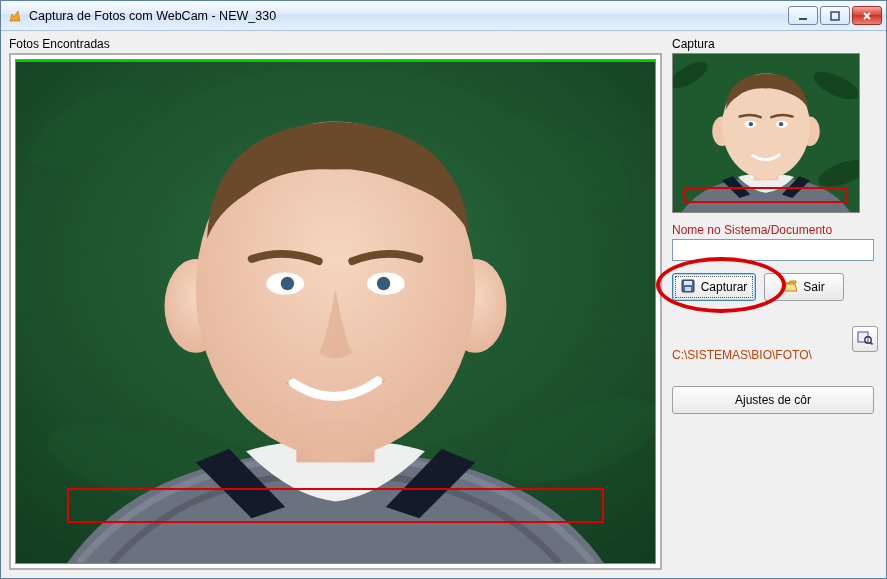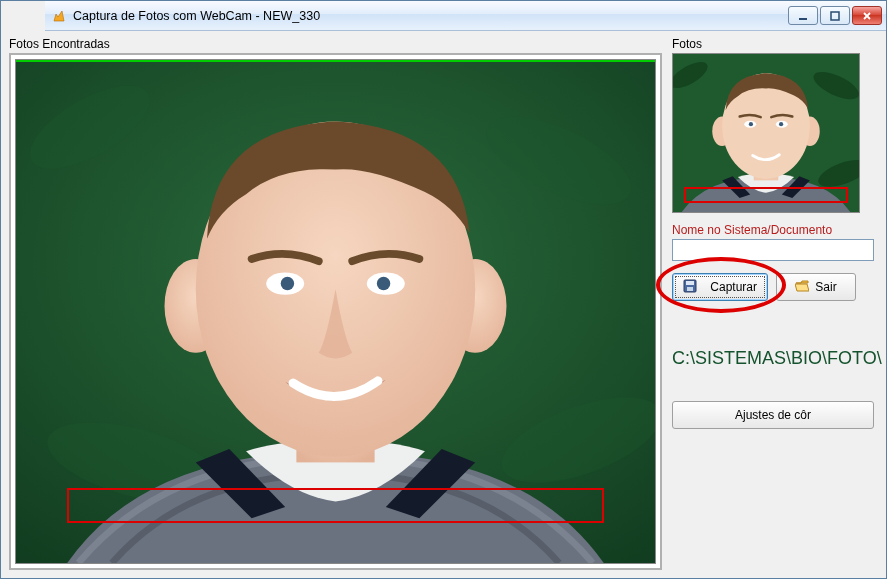--- a/index.html
+++ b/index.html
@@ -20,21 +20,20 @@
     display: flex;
     flex-direction: column;
   }
   .titlebar {
     height: 30px;
     background: linear-gradient(#f8fbff, #e2edfb 45%, #d1e3f8 46%, #e7f1fc);
     border-bottom: 1px solid #aac0d8;
     display: flex;
     align-items: center;
     padding: 0 4px 0 6px;
-    margin-left: 44px;
   }
   .titlebar .app-icon {
     width: 16px; height: 16px; margin-right: 6px;
     display:flex;align-items:center;justify-content:center;
   }
   .titlebar .title {
     flex: 1;
     color: #000;
     font-size: 12.5px;
   }
@@ -141,21 +140,21 @@
     border:1px solid #3c7fb1;
     box-shadow: inset 0 0 0 1px #a5d5ff;
     outline:1px dotted #555;
     outline-offset:-4px;
   }
   .win-btn.wide{width:202px;justify-content:center;}
   .path-row{
     display:flex;gap:6px;margin-top:14px;align-items:center;
   }
   .path-text{
-    font-size:18px;color:#14532d;flex:1;margin-top:33px;
+    font-size:12px;color:#c2410c;flex:1;margin-top:33px;
   }
   .small-icon-btn{
     width:26px;height:26px;
     border:1px solid #9f9f9f;border-radius:3px;
     background:linear-gradient(#fefefe,#e8e8e8);
     display:flex;align-items:center;justify-content:center;cursor:pointer;
   }
   .annot-circle{
     position:absolute;
     border:4px solid #d00;
@@ -252,21 +251,21 @@
 
             <path d="M 255 288 Q 300 322 345 286 Q 320 300 300 300 Q 280 300 255 288 Z" fill="#b46a5a"></path>
             <path d="M 262 289 Q 300 314 338 287" fill="none" stroke="#fff" stroke-width="8" stroke-linecap="round"></path>
           </svg>
           <div class="detect-rect-large"></div>
         </div>
       </div>
     </div>
 
     <div class="right-col" style="position:relative;">
-      <div class="section-label">Fotos</div>
+      <div class="section-label">Captura</div>
       <div class="thumb-outer">
         <svg class="face-small" viewBox="0 0 600 450" preserveAspectRatio="xMidYMid slice">
           <rect width="600" height="450" fill="#1e5a2e"></rect>
           <g>
             <ellipse cx="80" cy="60" rx="60" ry="25" fill="#14451f" transform="rotate(-30 80 60)"></ellipse>
             <ellipse cx="500" cy="90" rx="70" ry="28" fill="#14451f" transform="rotate(25 500 90)"></ellipse>
             <ellipse cx="520" cy="340" rx="75" ry="30" fill="#14451f" transform="rotate(-20 520 340)"></ellipse>
           </g>
           <path d="M 60 450 Q 130 350 300 350 Q 470 350 540 450 Z" fill="#6a7280"></path>
           <path d="M 220 350 Q 260 390 300 395 Q 340 390 380 350 Q 350 340 300 340 Q 250 340 220 350 Z" fill="#eef0f0"></path>
@@ -285,21 +284,21 @@
           <circle cx="343" cy="200" r="6" fill="#3a5a7a"></circle>
           <path d="M 262 289 Q 300 314 338 287" fill="none" stroke="#fff" stroke-width="8" stroke-linecap="round"></path>
         </svg>
         <div class="detect-rect-small"></div>
       </div>
 
       <div class="field-label">Nome no Sistema/Documento</div>
       <input class="text-input" value="" style="">
 
       <div class="btn-row" style="position:relative;">
-        <button class="win-btn focus" style="width:96px;justify-content:space-between;">
+        <button class="win-btn focus" style="width:84px;">
           <span>
             <svg width="14" height="14" viewBox="0 0 14 14">
                 <rect x="1" y="1" width="12" height="12" rx="1" fill="#4a6aa0" stroke="#2a3a60"></rect>
                 <rect x="3" y="2" width="8" height="4" fill="#dde6f4"></rect>
                 <rect x="4" y="8" width="6" height="4" fill="#c8d6ea"></rect>
               </svg>
           </span>
           <span>Capturar</span>
         </button>
         <button class="win-btn" style="width:80px;">
@@ -321,20 +320,20 @@
           <span>
             <svg width="16" height="16" viewBox="0 0 16 16">
               <rect x="1" y="3" width="10" height="10" fill="#eef" stroke="#557"></rect>
               <circle cx="11" cy="11" r="3.2" fill="none" stroke="#335" stroke-width="1.4"></circle>
               <line x1="13.2" y1="13.2" x2="15.5" y2="15.5" stroke="#335" stroke-width="1.6"></line>
             </svg>
           </span>
         </button>
       </div>
 
-      <div style="margin-top:32px;">
+      <div style="margin-top:24px;">
         <button class="win-btn wide">
           <span>Ajustes de côr</span>
         </button>
       </div>
     </div>
   </div>
 </div>
 
 </body></html>

